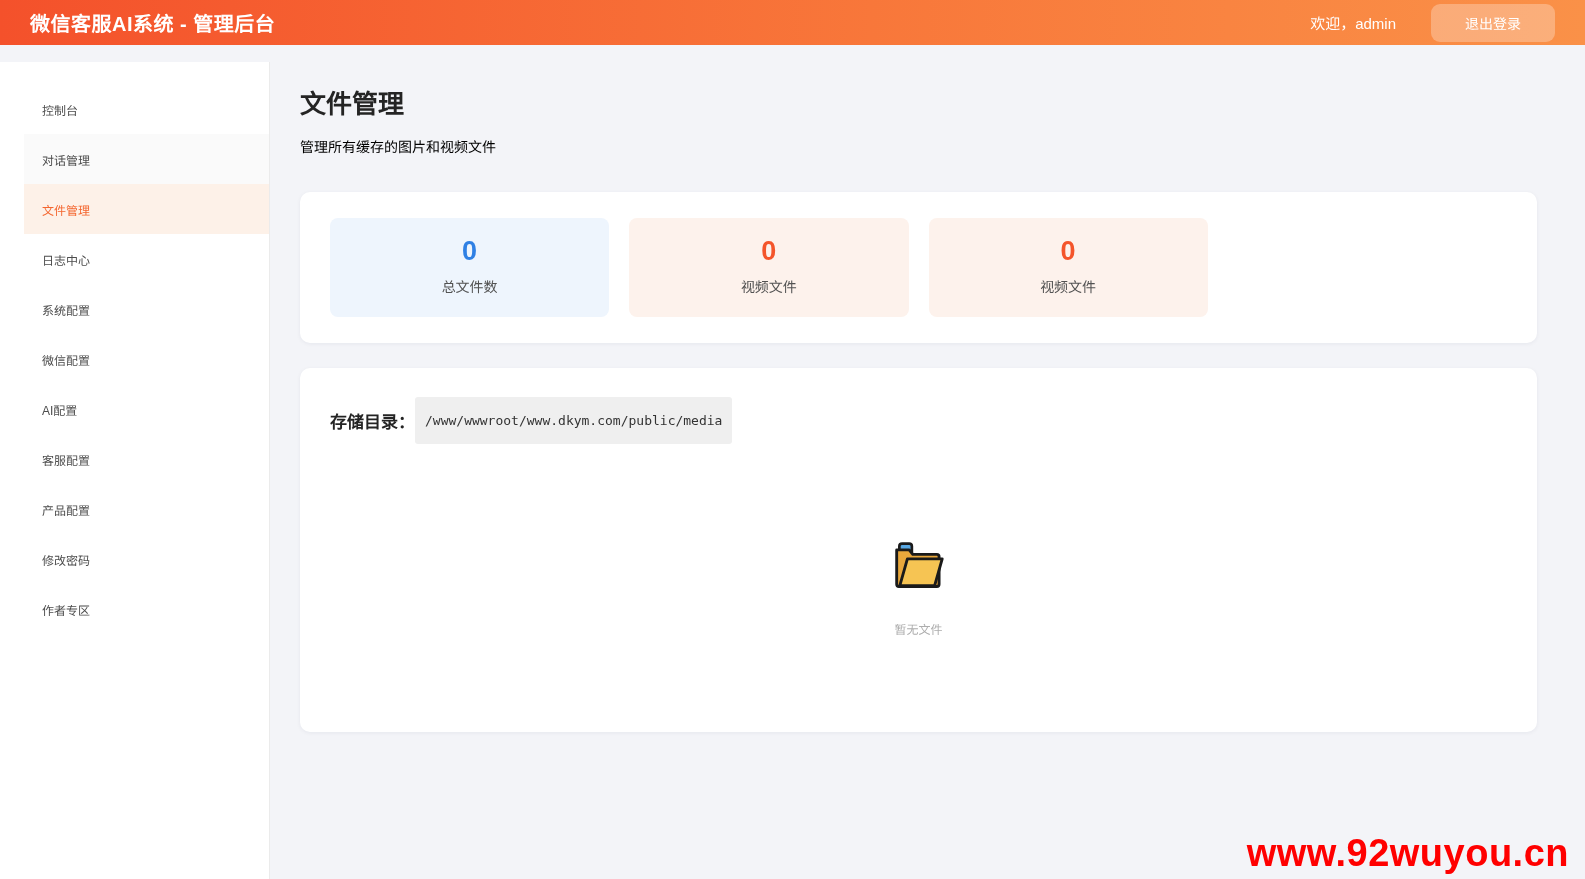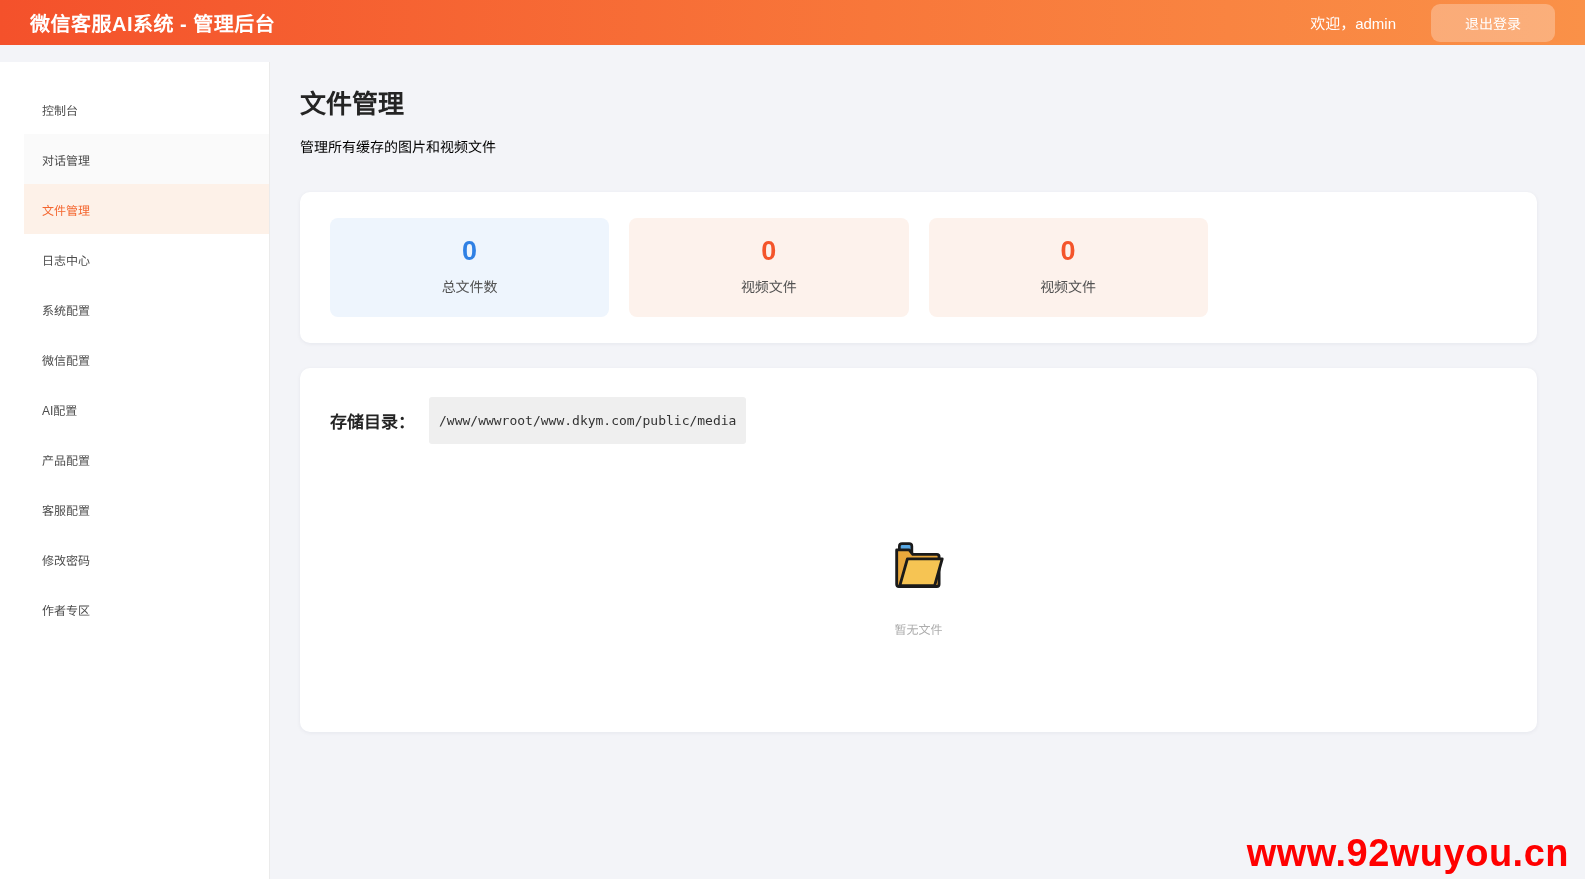--- a/index.html
+++ b/index.html
@@ -105,21 +105,21 @@
     padding: 18px 10px 21px;
   }
   .stat-box.blue { background: #eef5fd; }
   .stat-box.orange { background: #fdf2ec; }
   .stat-value { font-size: 27px; font-weight: bold; line-height: 1.15; margin-bottom: 9px; }
   .stat-box.blue .stat-value { color: #2f80e4; }
   .stat-box.orange .stat-value { color: #f4552b; }
   .stat-label { font-size: 14px; color: #525252; }
 
   .files-card { padding: 29px 30px 95px; }
-  .dir-row { display: flex; align-items: center; gap: 14px; }
+  .dir-row { display: flex; align-items: center; }
   .dir-label { font-size: 17px; font-weight: bold; color: #242424; }
   .dir-path {
     background: #efefef;
     color: #333;
     padding: 16px 10px;
     border-radius: 3px;
     font-family: "DejaVu Sans Mono", "Liberation Mono", monospace;
     font-size: 13px;
   }
   .empty-state { text-align: center; margin-top: 97px; }
@@ -150,22 +150,22 @@
 </header>
 
 <nav class="sidebar">
   <div class="side-item">控制台</div>
   <div class="side-item subtle">对话管理</div>
   <div class="side-item active">文件管理</div>
   <div class="side-item">日志中心</div>
   <div class="side-item">系统配置</div>
   <div class="side-item">微信配置</div>
   <div class="side-item">AI配置</div>
+  <div class="side-item">客服配置</div>
   <div class="side-item">产品配置</div>
-  <div class="side-item">客服配置</div>
   <div class="side-item">修改密码</div>
   <div class="side-item">作者专区</div>
 </nav>
 
 <main class="content">
   <h1 class="page-title">文件管理</h1>
   <p class="page-subtitle">管理所有缓存的图片和视频文件</p>
 
   <section class="card stats-card">
     <div class="stats-grid">

